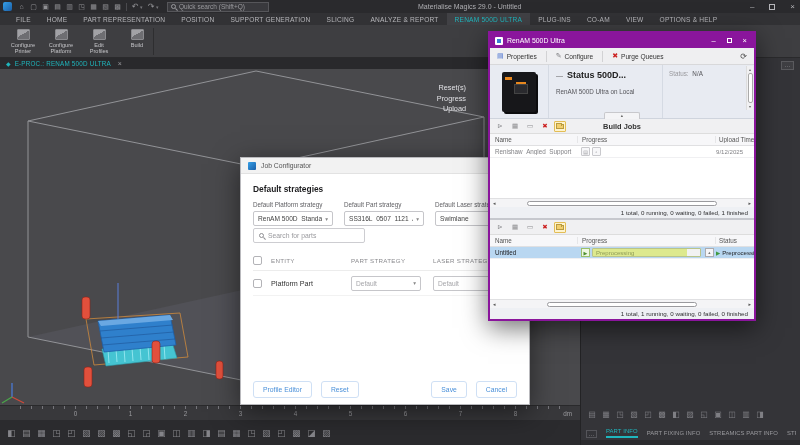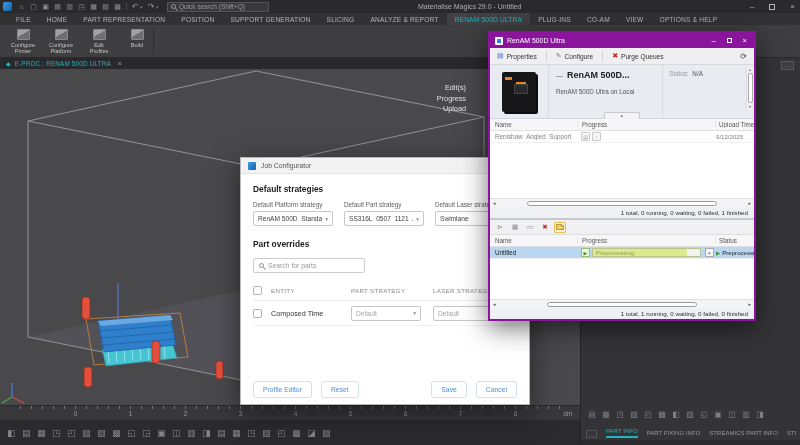--- a/index.html
+++ b/index.html
@@ -296,21 +296,21 @@
         <rect x="84" y="298" width="8" height="20" rx="3"></rect>
         <rect x="216" y="292" width="7" height="18" rx="3"></rect>
       </g>
       <g stroke-width="1.2" fill="none">
         <line x1="12" y1="328" x2="12" y2="314" stroke="#4a7de0"></line>
         <line x1="12" y1="328" x2="24" y2="334" stroke="#d04a3a"></line>
         <line x1="12" y1="328" x2="2" y2="334" stroke="#4aa74a"></line>
       </g>
     </svg>
     <div class="vp-legend">
-      <span>Edit(s)</span>
+      <span>Reset(s)</span>
       <span>Progress</span>
       <span>Upload</span>
     </div>
   </div>
 
   <div class="ruler">
     <div class="ruler-labels">
 
     <span>0</span>
         <span>1</span>
@@ -403,34 +403,33 @@
           </div>
         </div>
         <div class="jc-field">
           <span class="jc-label">Default Laser strategy</span>
           <div class="jc-select">
             <span class="v">Swimlane</span>
             <span class="ch">▾</span>
           </div>
         </div>
       </div>
-      <div class="jc-h jc-h2">Part overrides</div>
       <div class="jc-search">
         <span class="jc-mag"></span>
         <span>Search for parts</span>
       </div>
       <div class="jc-thead">
         <span class="checkbox"></span>
         <span class="jc-th th-entity">ENTITY</span>
         <span class="jc-th th-part">PART STRATEGY</span>
         <span class="jc-th th-laser">LASER STRATEGY</span>
       </div>
       <div class="jc-row">
         <span class="checkbox"></span>
-        <span class="td-entity">Composed Time</span>
+        <span class="td-entity">Platform Part</span>
         <div class="jc-select small">
           <span class="v">Default</span>
           <span class="ch">▾</span>
         </div>
         <div class="jc-select small">
           <span class="v">Default</span>
         </div>
       </div>
     </div>
     <div class="jc-footer">
@@ -469,72 +468,82 @@
       </div>
       <span class="mw-refresh">⟳</span>
     </div>
     <div class="mw-machine">
       <div class="machine-img">
         <div class="printer"></div>
       </div>
       <div class="machine-info">
         <div class="machine-name-line">
           <span class="collapse-dash">—</span>
-          <span class="machine-name">RenAM 500D...</span>
+          <span class="machine-name">Status 500D...</span>
         </div>
         <div class="machine-sub">RenAM 500D Ultra on Local</div>
       </div>
       <div class="machine-status">
         <span class="status-label">Status:</span>
         <span class="status-value">N/A</span>
       </div>
       <div class="vscroll">
         <span>▴</span>
         <span class="vs-thumb"></span>
         <span>▾</span>
       </div>
       <div class="collapse-strip">
         <span class="collapse-btn">▴</span>
       </div>
     </div>
-
-    <div class="section">
-      <div class="thead">
-        <span class="th-name">Name</span>
-        <span class="th-progress">Progress</span>
-        <span class="th-last">Upload Time</span>
-      </div>
-      <div class="trow">
-        <span class="td-name">Renishaw_Angled_Support</span>
-        <span class="td-progress">
-          <span class="mini-icon">▤</span>
-          <span class="mini-icon">▫</span>
-        </span>
-        <span class="td-last">9/12/2025</span>
-      </div>
-      <div class="tbody-space"></div>
-      <div class="hscroll">
-        <span class="hs-arrow">◂</span>
-        <span class="hs-thumb" style="width:190px"></span>
-        <span class="hs-arrow">▸</span>
-      </div>
-      <div class="section-footer">1 total, 0 running, 0 waiting, 0 failed, 1 finished</div>
-    </div>
-
-    <div class="jobs-sep"></div>
 
     <div class="section">
       <div class="section-toolbar">
         <span class="st-icon">⊳</span>
         <span class="st-icon">▦</span>
         <span class="st-icon">▭</span>
         <span class="st-icon red">✖</span>
         <span class="st-folder">
             <span class="folder-shape"></span>
           </span>
+        <span class="section-title">Build Jobs</span>
+      </div>
+      <div class="thead">
+        <span class="th-name">Name</span>
+        <span class="th-progress">Progress</span>
+        <span class="th-last">Upload Time</span>
+      </div>
+      <div class="trow">
+        <span class="td-name">Renishaw_Angled_Support</span>
+        <span class="td-progress">
+          <span class="mini-icon">▤</span>
+          <span class="mini-icon">▫</span>
+        </span>
+        <span class="td-last">9/12/2025</span>
+      </div>
+      <div class="tbody-space"></div>
+      <div class="hscroll">
+        <span class="hs-arrow">◂</span>
+        <span class="hs-thumb" style="width:190px"></span>
+        <span class="hs-arrow">▸</span>
+      </div>
+      <div class="section-footer">1 total, 0 running, 0 waiting, 0 failed, 1 finished</div>
+    </div>
+
+    <div class="jobs-sep"></div>
+
+    <div class="section">
+      <div class="section-toolbar">
+        <span class="st-icon">⊳</span>
+        <span class="st-icon">▦</span>
+        <span class="st-icon">▭</span>
+        <span class="st-icon red">✖</span>
+        <span class="st-folder">
+            <span class="folder-shape"></span>
+          </span>
       </div>
       <div class="thead">
         <span class="th-name">Name</span>
         <span class="th-progress">Progress</span>
         <span class="th-last">Status</span>
       </div>
       <div class="trow selected">
         <span class="td-name">Untitled</span>
         <span class="td-progress">
           <span class="prog-icon">▶</span>

